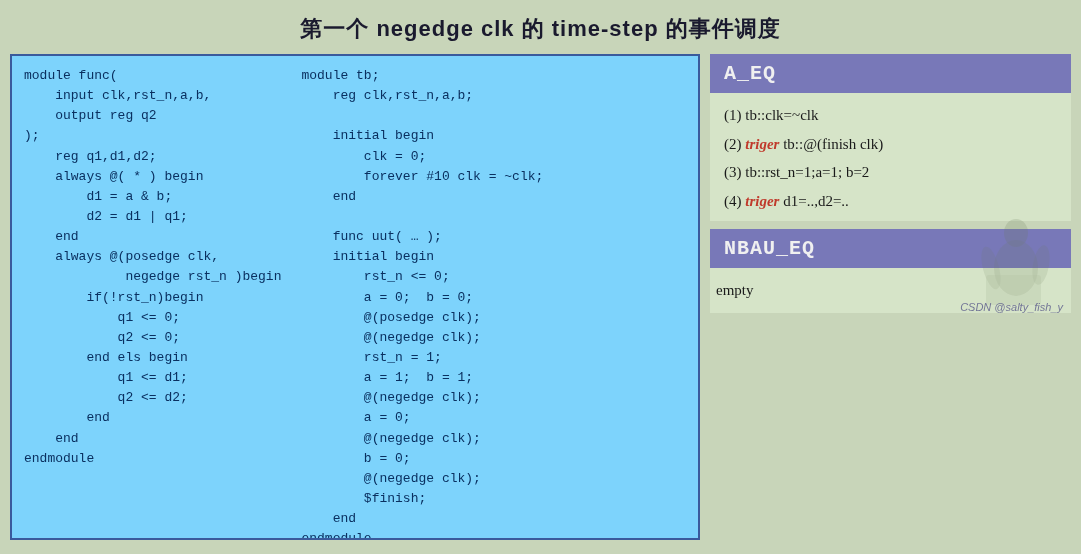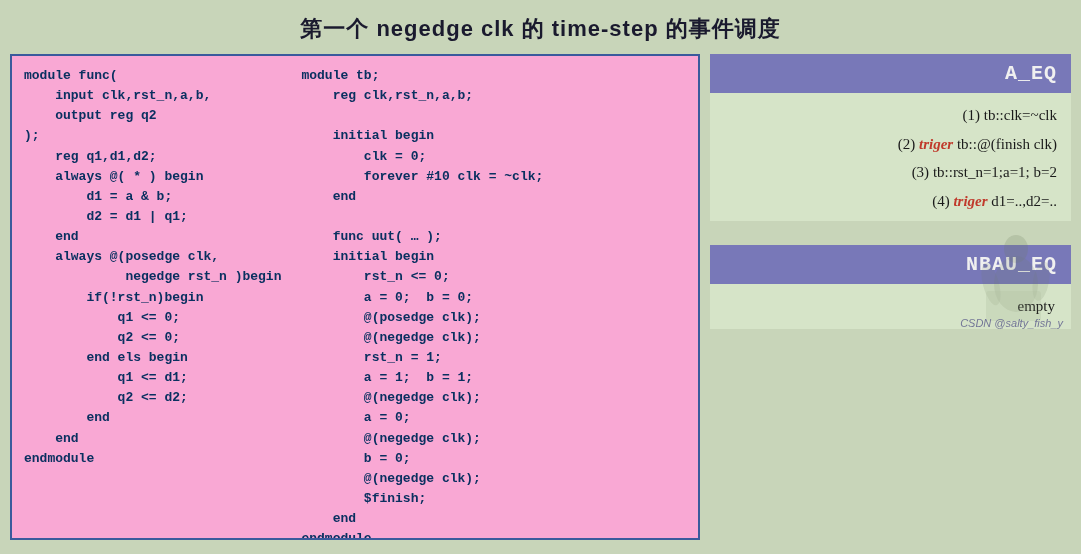--- a/index.html
+++ b/index.html
@@ -27,48 +27,46 @@
       display: flex;
       flex-direction: row;
       padding: 0 10px 10px 10px;
       gap: 10px;
       height: calc(100% - 58px);
     }
 
     
     .code-panel {
       border: 2px solid #3a5a9c;
-      background-color: #f9a8d4;
+      background-color: #7dd3fc;
       flex: 0 0 690px;
       display: flex;
       flex-direction: row;
       font-size: 13px;
       line-height: 1.55;
       color: #0a3060;
       padding: 10px 12px;
       gap: 20px;
       overflow: hidden;
-      font-weight: bold;
     }
 
     .code-col {
       white-space: pre;
       font-family: 'Courier New', Courier, monospace;
       font-size: 13px;
       line-height: 1.55;
       color: #0a3060;
     }
 
     
     .right-panel {
       flex: 1;
       display: flex;
       flex-direction: column;
       gap: 0;
-      text-align: right;
     }
 
     .section-header {
       background-color: #7878b8;
       color: #f0f0f0;
       font-family: 'Courier New', Courier, monospace;
       font-size: 20px;
       font-weight: bold;
       padding: 8px 14px;
       letter-spacing: 1px;
@@ -84,26 +82,26 @@
       flex: 0 0 auto;
     }
 
     .section-body .triger-word {
       color: #c0392b;
       font-style: italic;
       font-weight: bold;
     }
 
     .section-nbau {
-      margin-top: 24px;
+      margin-top: 8px;
     }
 
     .section-body-nbau {
       background-color: #d6e4c8;
-      padding: 14px 16px;
+      padding: 14px 6px;
       font-family: 'Times New Roman', Times, serif;
       font-size: 15px;
       color: #1a1a1a;
       flex: 1;
       position: relative;
     }
 
     
     .person-silhouette {
       position: absolute;

